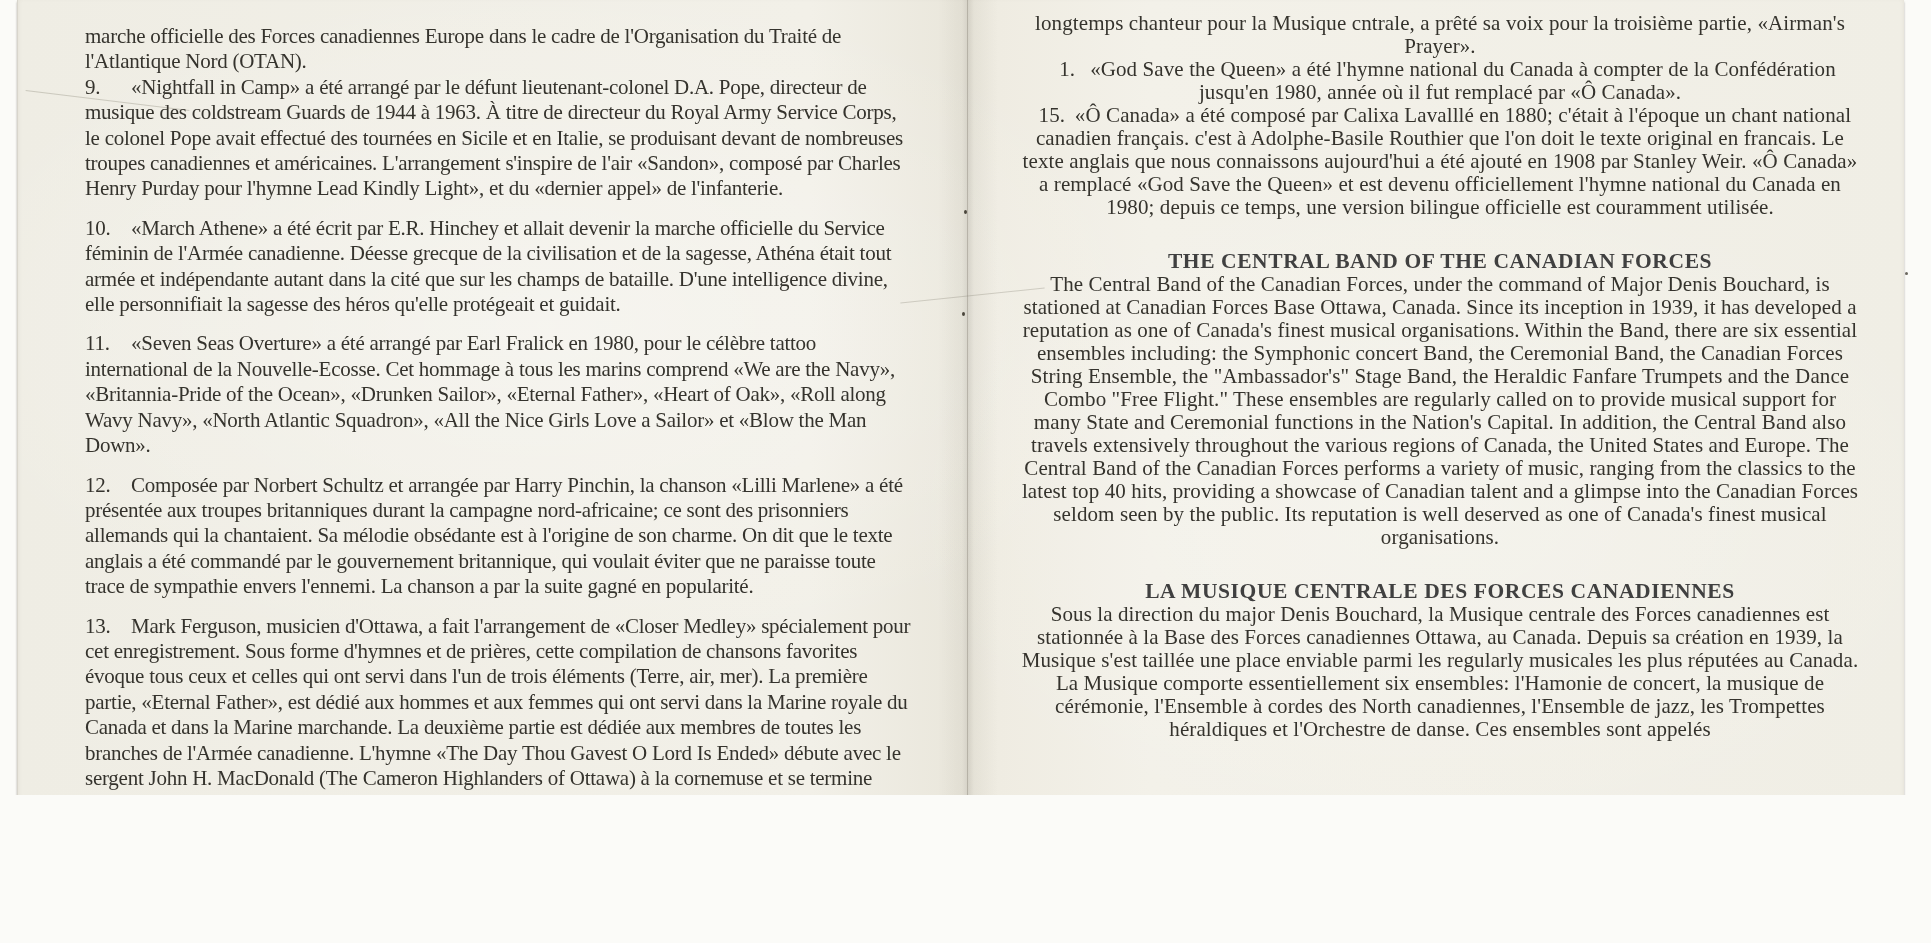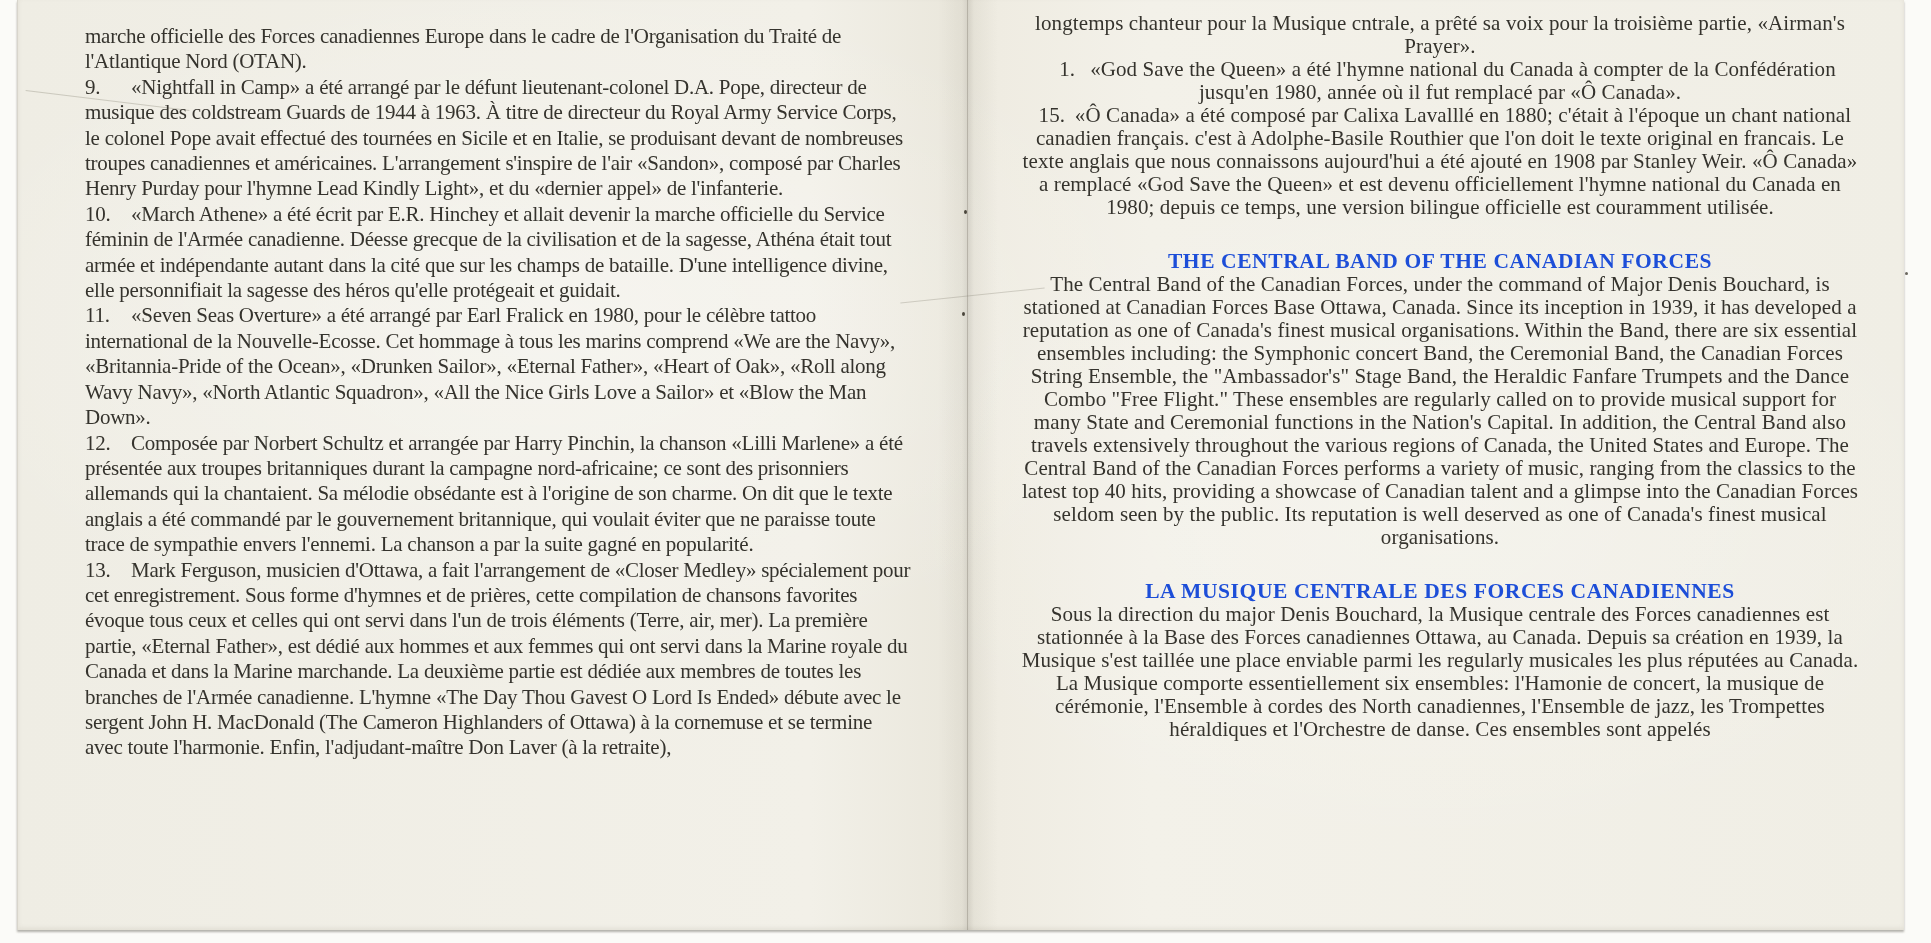--- a/index.html
+++ b/index.html
@@ -3,21 +3,21 @@
 <meta charset="utf-8">
 <style>
   html, body {
     margin: 0;
     padding: 0;
     background: #fbfbf8;
   }
   .scan {
     position: relative;
     width: 1931px;
-    height: 943px;
+    height: 795px;
     overflow: hidden;
     background: #fbfbf8;
     font-family: "Liberation Serif", "DejaVu Serif", serif;
     color: #35332d;
   }
   
   .paper {
     position: absolute;
     left: 17px;
     top: 0;
@@ -91,27 +91,27 @@
   .page-right {
     left: 1020px;
     top: 12px;
     width: 840px;
     font-size: 21px;
     line-height: 23px;
     letter-spacing: 0.1px;
     text-align: center;
   }
   .block { margin: 0; }
-  .gap-sm { }
+  .gap-sm { margin-top: 14px; }
   .gap-lg { margin-top: 31px; }
   .heading {
     font-weight: 600;
     font-size: 21.5px;
     letter-spacing: 0.6px;
-    color: #1d4ed8;
+    color: #404040;
   }
   .pnum {
     display: inline-block;
     min-width: 46px;
   }
 </style>
 </head>
 <body>
 
 <div class="scan">

